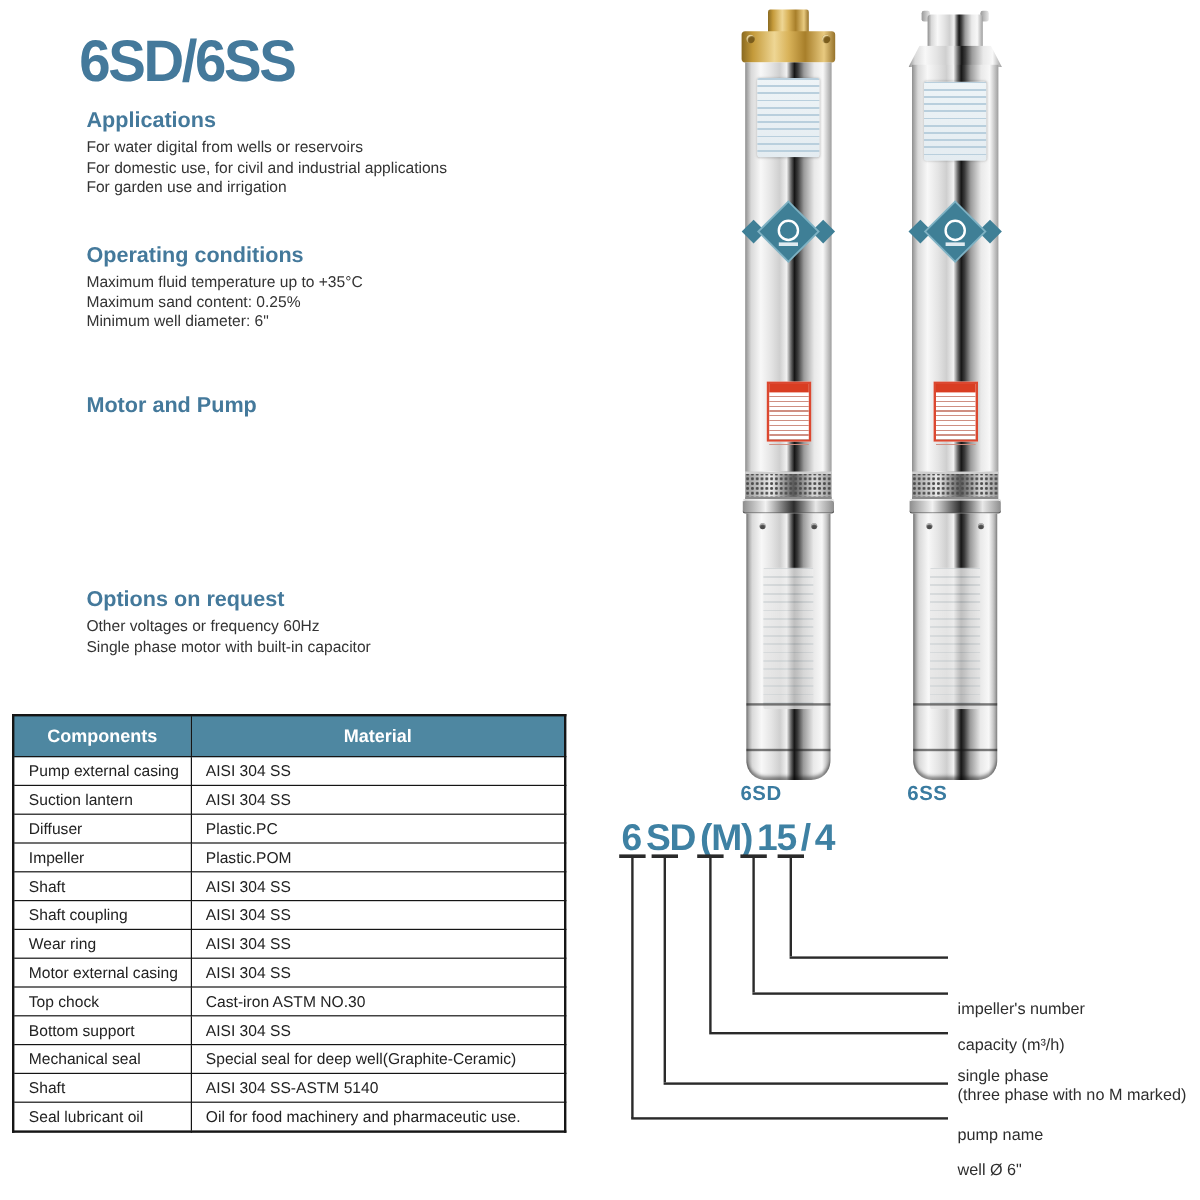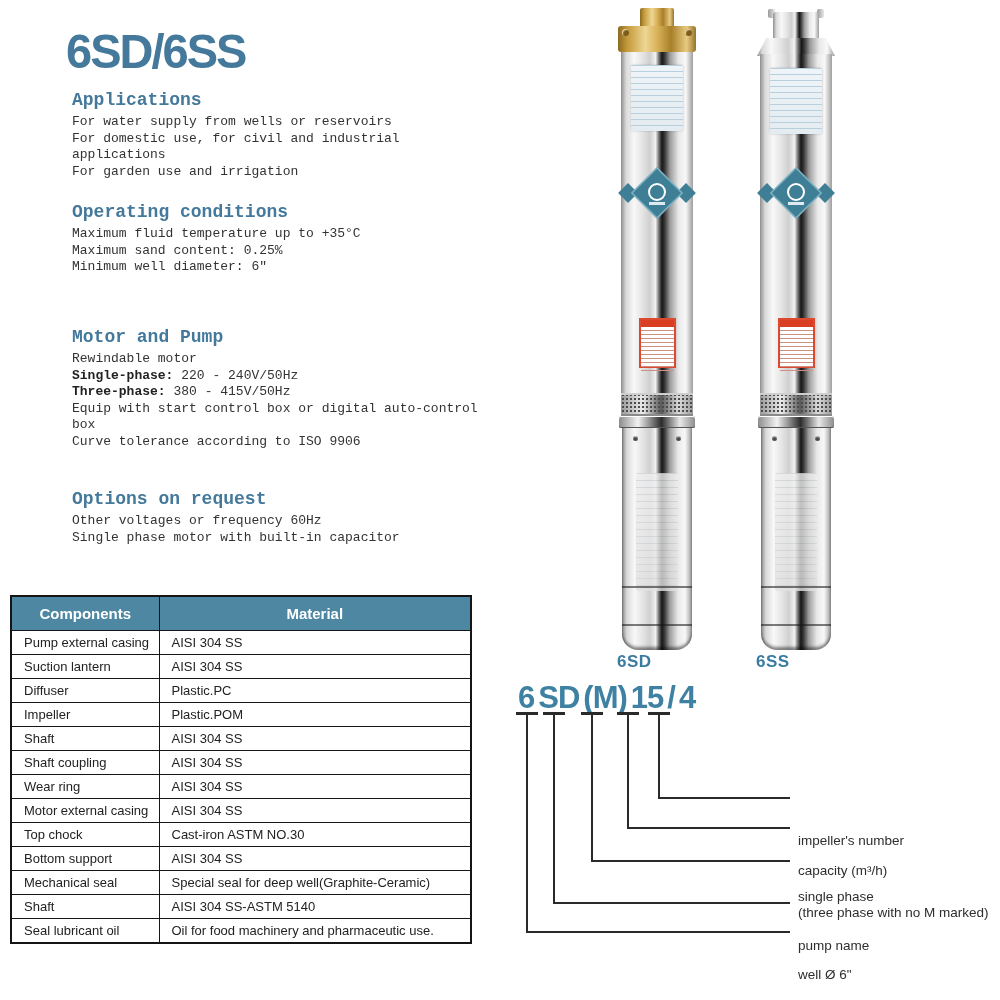--- a/index.html
+++ b/index.html
@@ -7,21 +7,21 @@
     position:relative;width:1000px;height:1000px;background:#ffffff;
     font-family:"Liberation Sans","DejaVu Sans",sans-serif;color:#333;
     overflow:hidden;
   }
   
   .title{
     position:absolute;left:66px;top:22px;margin:0;
     font-size:47px;font-weight:700;letter-spacing:-2px;color:#44799b;
     transform:scaleY(1.04);transform-origin:top left;
   }
-  .info-section{position:absolute;left:72px;width:420px;font-family:Liberation Mono, monospace;}
+  .info-section{position:absolute;left:72px;width:420px;}
   .info-section h2{margin:0 0 4px 0;font-size:18px;font-weight:700;color:#44799b;}
   .body-line{font-size:13px;line-height:16.5px;color:#333;}
   .body-line b{font-weight:700;color:#222;}
   
   table.materials{
     position:absolute;left:10px;top:595px;width:462px;
     border-collapse:collapse;border:2px solid #151515;table-layout:fixed;
   }
   table.materials th{
     background:#4e87a1;color:#fff;font-size:15px;font-weight:700;
@@ -128,44 +128,37 @@
 </head>
 <body>
 
 <div class="page">
 
   <h1 class="title">6SD/6SS</h1>
 
   <section class="info-section" style="top:90px">
     <h2>Applications</h2>
     <div class="lines">
-        <div class="body-line">For water supply from wells or reservoirs</div>
+        <div class="body-line">For water digital from wells or reservoirs</div>
         <div class="body-line">For domestic use, for civil and industrial applications</div>
         <div class="body-line">For garden use and irrigation</div>
       </div>
   </section>
 
   <section class="info-section" style="top:202px">
     <h2>Operating conditions</h2>
     <div class="lines">
         <div class="body-line">Maximum fluid temperature up to +35°C</div>
         <div class="body-line">Maximum sand content: 0.25%</div>
         <div class="body-line">Minimum well diameter: 6"</div>
       </div>
   </section>
 
   <section class="info-section" style="top:327px">
     <h2>Motor and Pump</h2>
-    <div class="lines">
-        <div class="body-line">Rewindable motor</div>
-        <div class="body-line"><b>Single-phase:</b> 220 - 240V/50Hz</div>
-        <div class="body-line"><b>Three-phase:</b>  380 - 415V/50Hz</div>
-        <div class="body-line">Equip with start control box or digital auto-control box</div>
-        <div class="body-line">Curve tolerance according to ISO 9906</div>
-      </div>
   </section>
 
   <section class="info-section" style="top:489px">
     <h2>Options on request</h2>
     <div class="lines">
         <div class="body-line">Other voltages or frequency 60Hz</div>
         <div class="body-line">Single phase motor with built-in capacitor</div>
       </div>
   </section>
 

